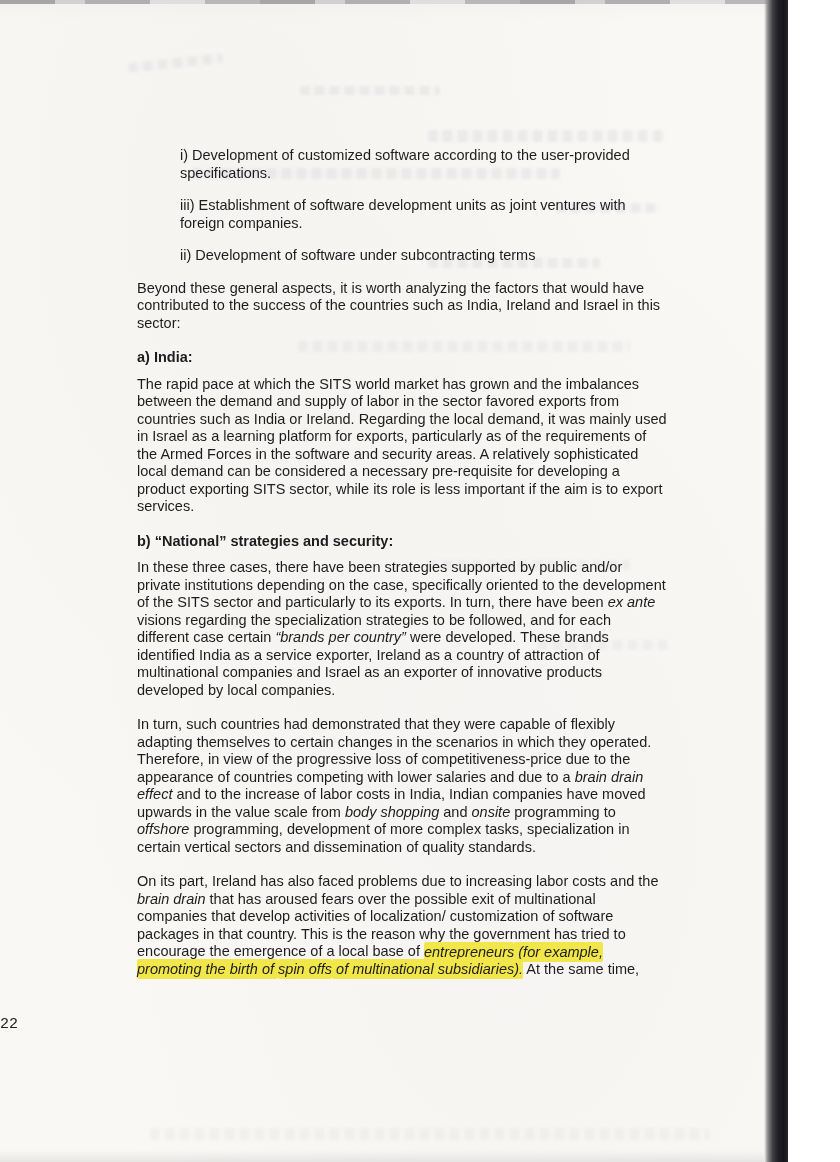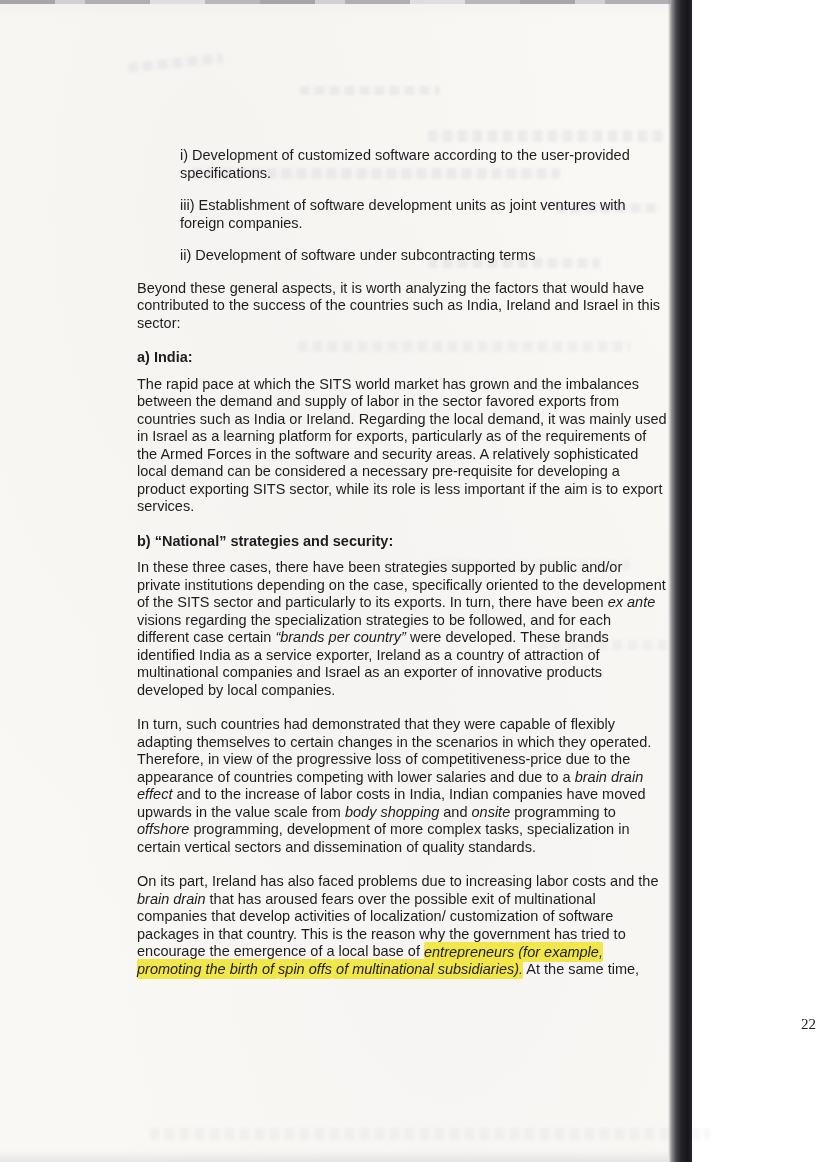--- a/index.html
+++ b/index.html
@@ -9,21 +9,21 @@
     --scan-edge:#1a1a1e;
   }
   *{margin:0;padding:0;box-sizing:border-box;}
   html,body{width:840px;height:1162px;overflow:hidden;}
   body{
     font-family:"Liberation Sans","DejaVu Sans",sans-serif;
     background:#fff;
   }
   .scan-page{
     position:relative;
-    width:692px;height:1162px;
+    width:788px;height:1162px;
     background-color:var(--paper);
     background-image:
       radial-gradient(ellipse at 30% 18%, rgba(185,175,180,0.06), transparent 55%),
       radial-gradient(ellipse at 65% 72%, rgba(170,170,185,0.05), transparent 60%),
       linear-gradient(to bottom, rgba(150,150,155,0.05) 0, rgba(0,0,0,0) 20px);
   }
   
   .edge-top{
     position:absolute;top:0;left:0;right:0;height:4px;
     background:repeating-linear-gradient(90deg,
@@ -71,22 +71,22 @@
   .hl{
     background:var(--highlight);
     padding:1.5px 0 2.5px 0;
     box-decoration-break:clone;
     -webkit-box-decoration-break:clone;
     border-radius:2px;
     font-style:italic;
   }
   .page-number{
     position:absolute;top:1016px;left:0;width:816px;
-    text-align:right;
-    font-family:Liberation Serif, serif;
+    text-align:left;
+    font-family:Liberation Mono, monospace;
     font-size:15px;color:#222;
   }
 </style>
 </head>
 <body>
 
 <div class="scan-page">
 
   <div class="smudge s1"></div>
   <div class="smudge s2"></div>

